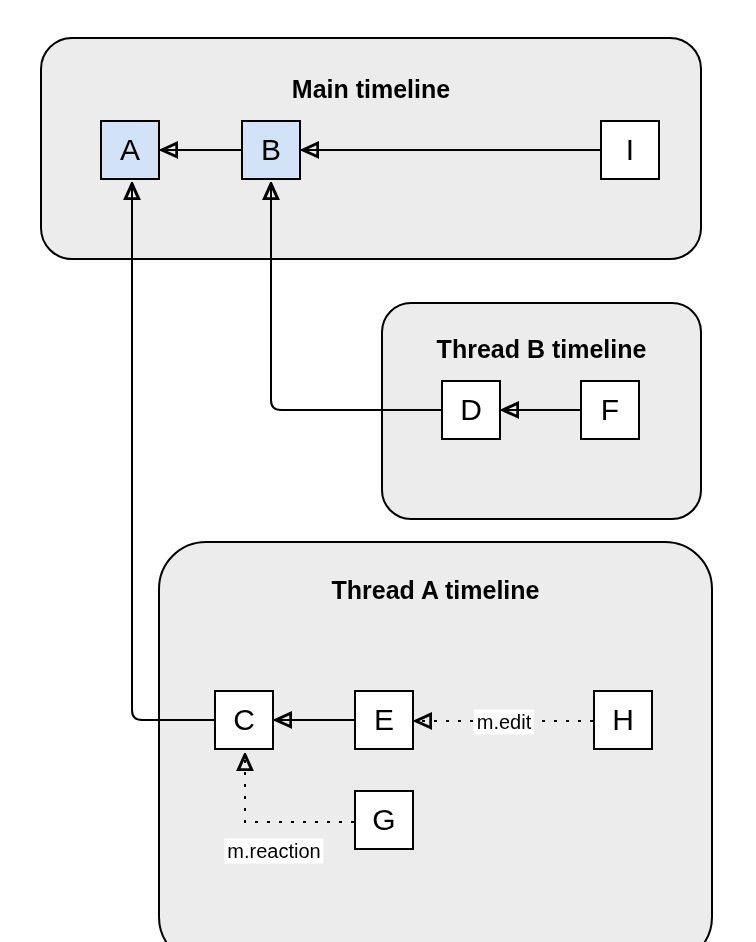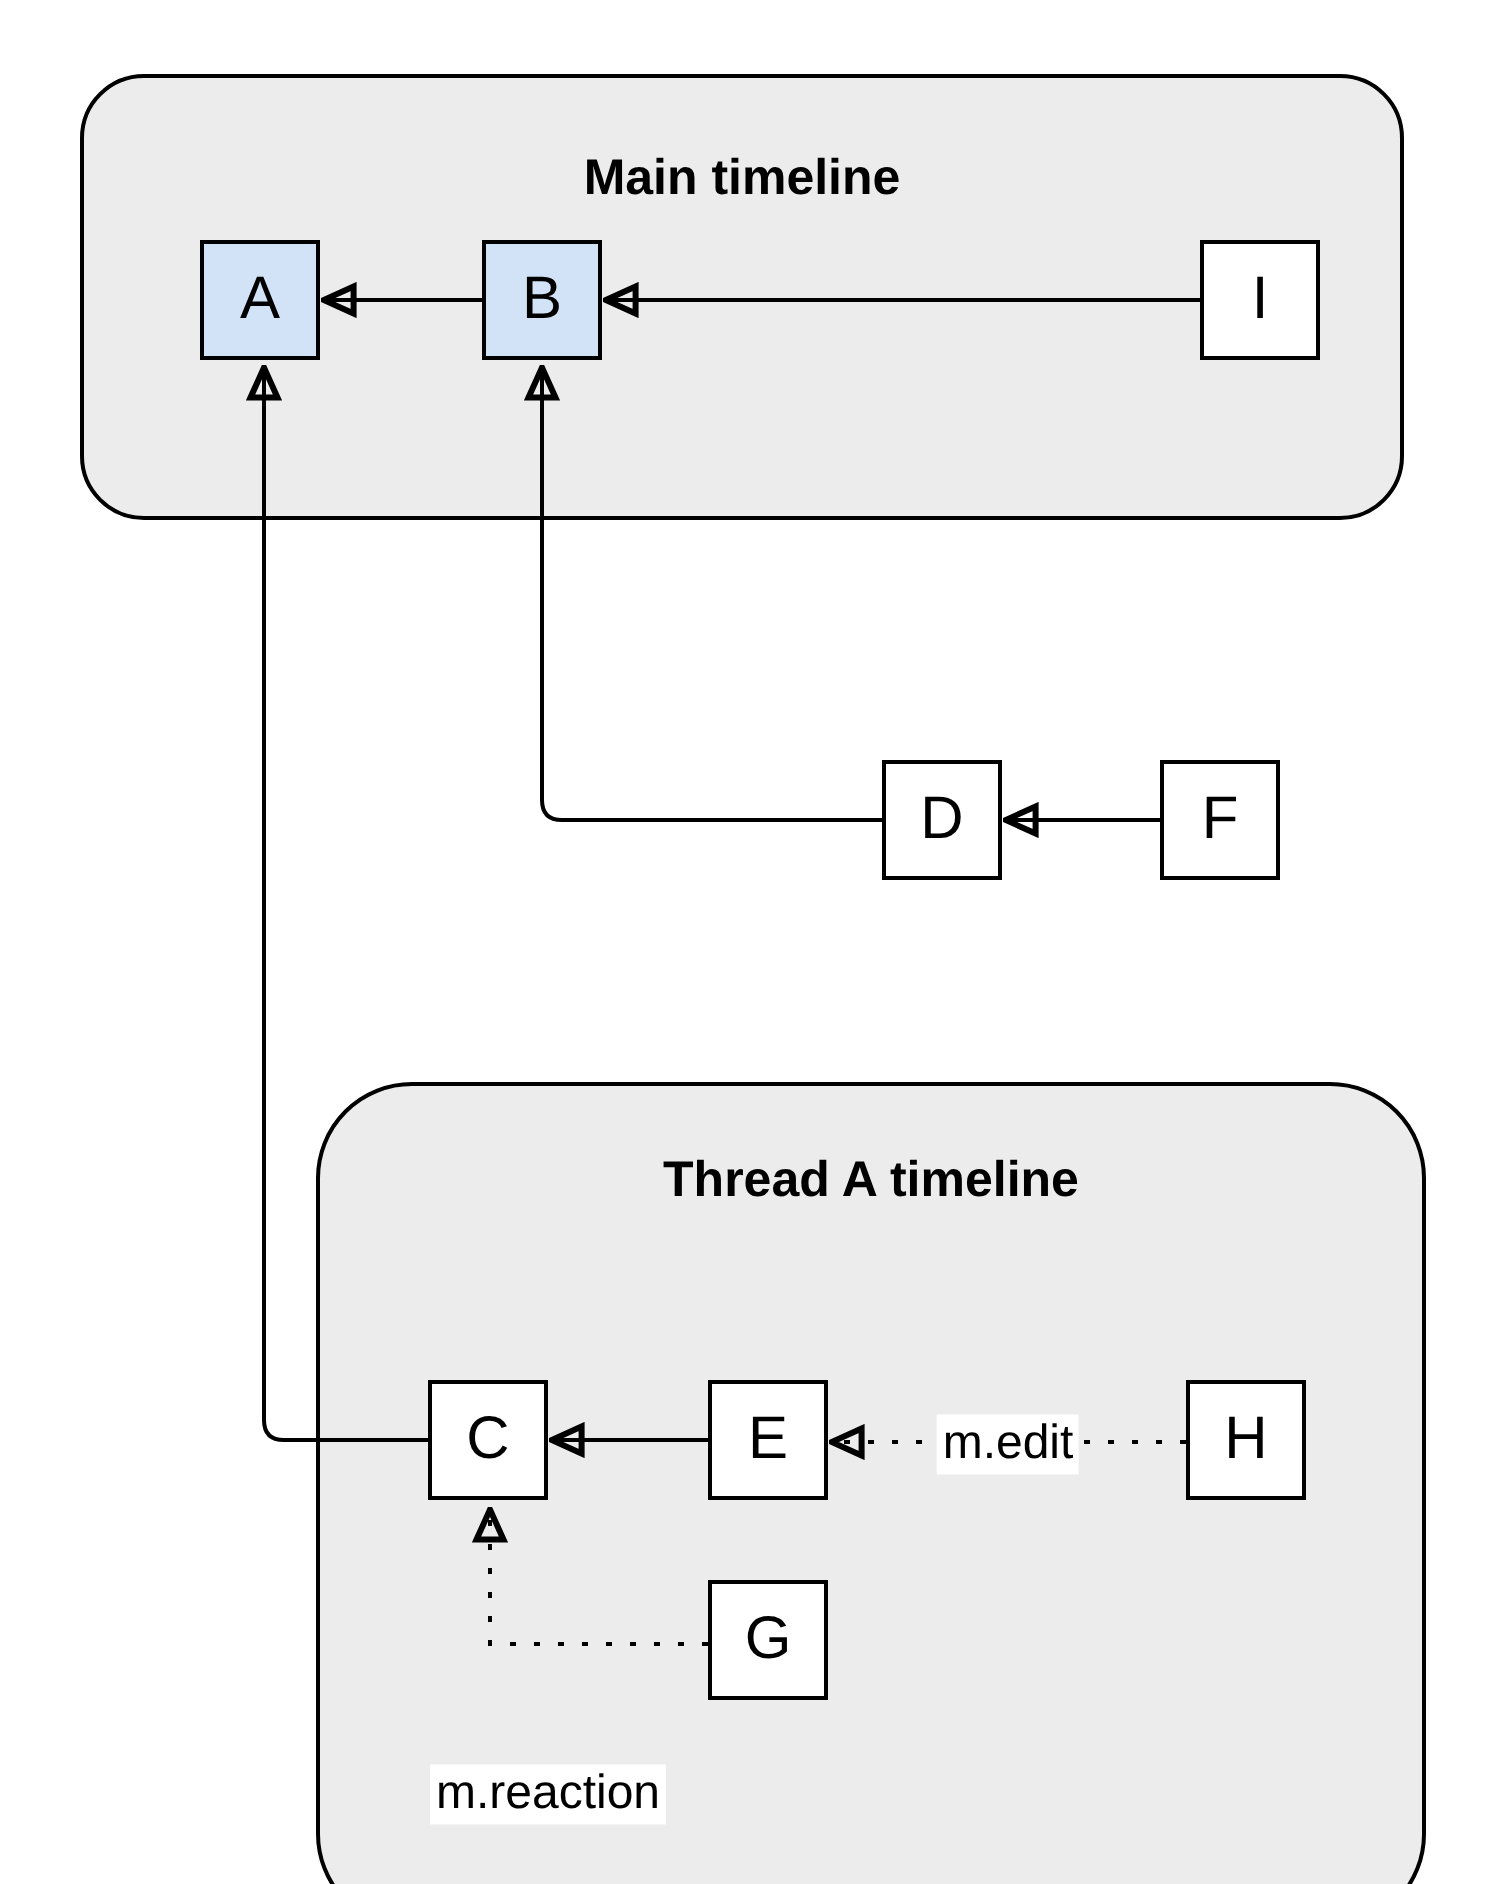--- a/index.html
+++ b/index.html
@@ -64,33 +64,36 @@
     font-size: 30px;
     z-index: 3;
   }
   .node.highlight { background: #d2e3f8; }
 
   .edge-label {
     position: absolute;
     transform: translate(-50%, -50%);
     background: #ffffff;
     padding: 1px 3px;
-    font-size: 24px;
+    font-size: 20px;
     line-height: 1.15;
     white-space: nowrap;
     z-index: 4;
   }
 </style>
 </head>
 <body>
 
 <div class="canvas">
 
   <div class="container" id="c-main">
     <div class="ctitle">Main timeline</div>
+  </div>
+  <div class="container" id="c-thread-b">
+    <div class="ctitle">Thread B timeline</div>
   </div>
   <div class="container" id="c-thread-a">
     <div class="ctitle">Thread A timeline</div>
   </div>
 
   <svg class="edges" width="756" height="942" viewBox="0 0 756 942" xmlns="http://www.w3.org/2000/svg">
     <defs>
       <marker id="arrowhead" markerWidth="9" markerHeight="9" refX="10.2" refY="6" viewBox="0 0 12 12" orient="auto" markerUnits="strokeWidth">
         <path d="M 1 1.5 L 11 6 L 1 10.5 Z" fill="#000000" stroke="none"></path>
       </marker>
@@ -127,15 +130,15 @@
     <span>E</span>
   </div>
   <div class="node" style="left:593px;top:690px">
     <span>H</span>
   </div>
   <div class="node" style="left:354px;top:790px">
     <span>G</span>
   </div>
 
   <div class="edge-label" style="left:504px;top:722px">m.edit</div>
-  <div class="edge-label" style="left:274px;top:897px">m.reaction</div>
+  <div class="edge-label" style="left:274px;top:851px">m.reaction</div>
 
 </div>
 
 </body></html>

